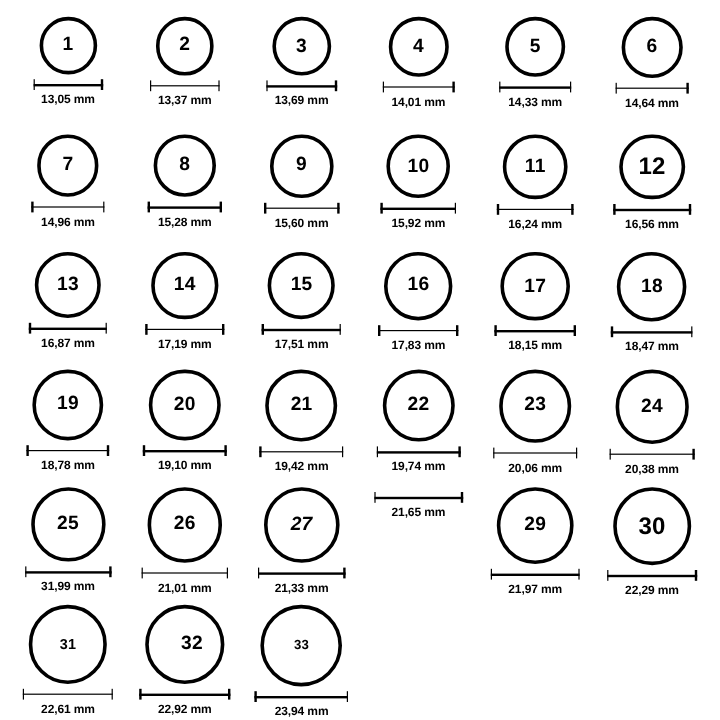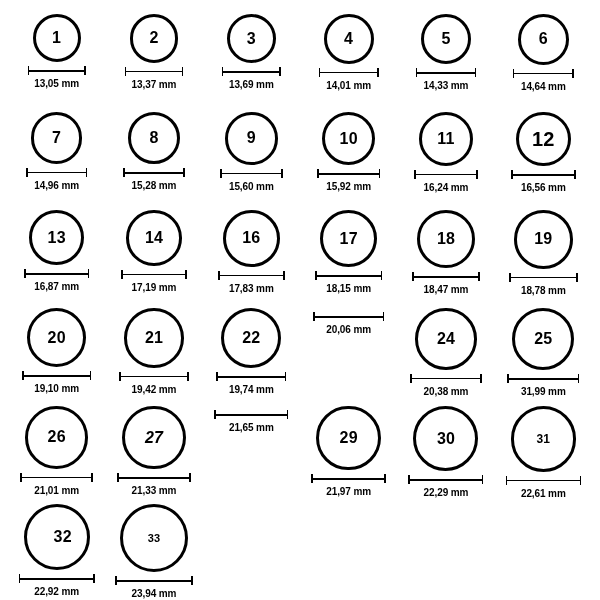--- a/index.html
+++ b/index.html
@@ -232,20 +232,31 @@
           <span class="ring-size" style="font-size: 16px;">14</span>
         </div>
         <div class="measure" style="width: 65.6px;">
           <span class="bar"></span>
           <span class="tick left"></span>
           <span class="tick right"></span>
         </div>
         <div class="mm">17,19 mm</div>
       </div>
       <div class="cell">
+        <div class="ring" style="width: 56.2px; height: 56.2px;">
+          <span class="ring-size" style="font-size: 16px;">15</span>
+        </div>
+        <div class="measure" style="width: 66.2px;">
+          <span class="bar"></span>
+          <span class="tick left"></span>
+          <span class="tick right"></span>
+        </div>
+        <div class="mm">17,51 mm</div>
+      </div>
+      <div class="cell">
         <div class="ring" style="width: 56.8px; height: 56.8px;">
           <span class="ring-size" style="font-size: 16px;">16</span>
         </div>
         <div class="measure" style="width: 66.8px;">
           <span class="bar"></span>
           <span class="tick left"></span>
           <span class="tick right"></span>
         </div>
         <div class="mm">17,83 mm</div>
       </div>
@@ -309,20 +320,23 @@
           <span class="ring-size" style="font-size: 16px;">22</span>
         </div>
         <div class="measure" style="width: 70.3px;">
           <span class="bar"></span>
           <span class="tick left"></span>
           <span class="tick right"></span>
         </div>
         <div class="mm">19,74 mm</div>
       </div>
       <div class="cell">
+        <div class="ring" style="width: 60.9px; height: 60.9px;">
+          <span class="ring-size" style="font-size: 16px;">23</span>
+        </div>
         <div class="measure" style="width: 70.9px;">
           <span class="bar"></span>
           <span class="tick left"></span>
           <span class="tick right"></span>
         </div>
         <div class="mm">20,06 mm</div>
       </div>
       <div class="cell">
         <div class="ring" style="width: 61.5px; height: 61.5px;">
           <span class="ring-size" style="font-size: 16px;">24</span>
@@ -381,21 +395,21 @@
         </div>
         <div class="measure" style="width: 74.4px;">
           <span class="bar"></span>
           <span class="tick left"></span>
           <span class="tick right"></span>
         </div>
         <div class="mm">21,97 mm</div>
       </div>
       <div class="cell">
         <div class="ring" style="width: 65px; height: 65px;">
-          <span class="ring-size" style="font-size: 16px;">30</span>
+          <span class="ring-size" style="font-size: 20px;">30</span>
         </div>
         <div class="measure" style="width: 75px;">
           <span class="bar"></span>
           <span class="tick left"></span>
           <span class="tick right"></span>
         </div>
         <div class="mm">22,29 mm</div>
       </div>
       <div class="cell">
         <div class="ring" style="width: 65.6px; height: 65.6px;">

